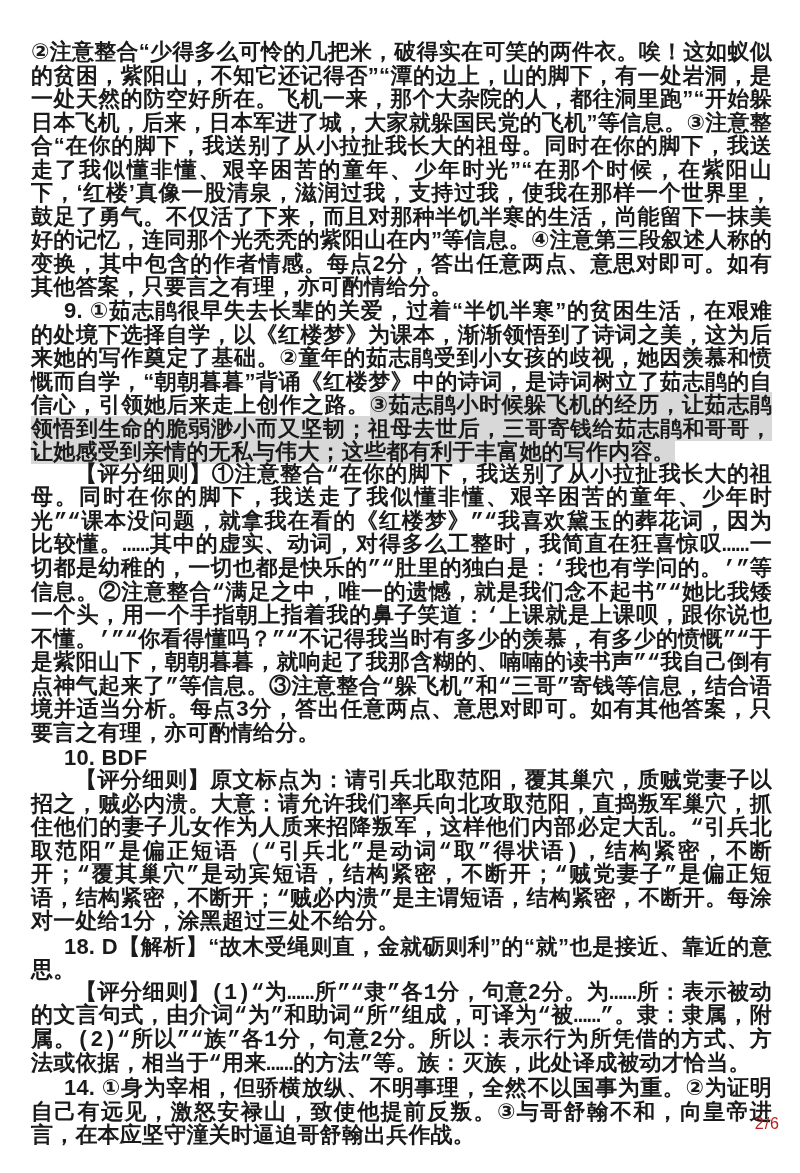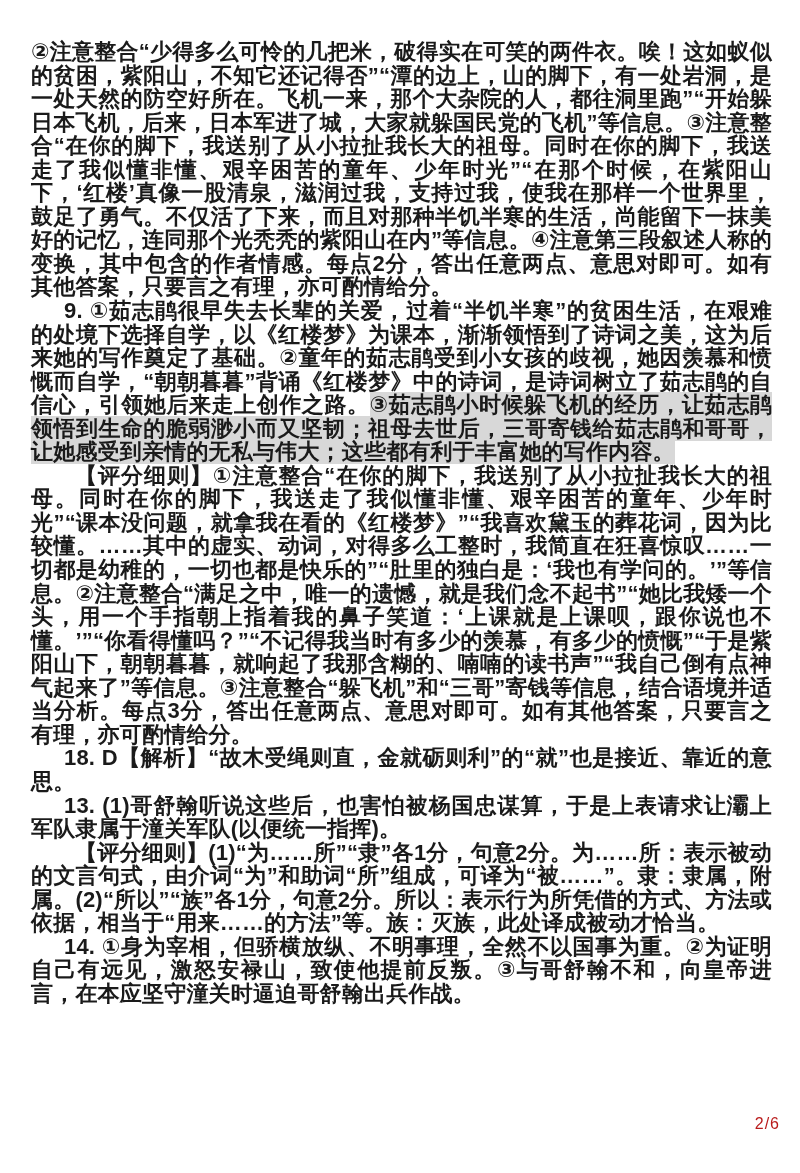--- a/index.html
+++ b/index.html
@@ -20,21 +20,21 @@
     font-size: 22px;
     line-height: 23.55px;
     font-weight: 700;
     color: #1a1a1a;
     text-align: justify;
     letter-spacing: 0.2px;
   }
   p.para { margin: 0; padding: 0; }
   p.flush  { text-indent: 0; }
   p.num    { text-indent: 1.5em; }
-  p.indent { text-indent: 2em; }
+  p.indent { text-indent: 2em; font-family: Liberation Mono, monospace; }
   .hl { background: #d8d8d8; }
   .footer {
     position: absolute;
     left: 0;
     width: 780px;
     top: 1113px;
     text-align: right;
     font-size: 16px;
     line-height: 22px;
     font-weight: 400;
@@ -43,19 +43,20 @@
   }
 </style>
 </head>
 <body>
 
 <div class="page">
   <div class="doc-body">
       <p class="para flush"><span>②注意整合“少得多么可怜的几把米，破得实在可笑的两件衣。唉！这如蚁似的贫困，紫阳山，不知它还记得否”“潭的边上，山的脚下，有一处岩洞，是一处天然的防空好所在。飞机一来，那个大杂院的人，都往洞里跑”“开始躲日本飞机，后来，日本军进了城，大家就躲国民党的飞机”等信息。③注意整合“在你的脚下，我送别了从小拉扯我长大的祖母。同时在你的脚下，我送走了我似懂非懂、艰辛困苦的童年、少年时光”“在那个时候，在紫阳山下，‘红楼’真像一股清泉，滋润过我，支持过我，使我在那样一个世界里，鼓足了勇气。不仅活了下来，而且对那种半饥半寒的生活，尚能留下一抹美好的记忆，连同那个光秃秃的紫阳山在内”等信息。④注意第三段叙述人称的变换，其中包含的作者情感。每点2分，答出任意两点、意思对即可。如有其他答案，只要言之有理，亦可酌情给分。</span></p>
       <p class="para num"><span>9. ①茹志鹃很早失去长辈的关爱，过着“半饥半寒”的贫困生活，在艰难的处境下选择自学，以《红楼梦》为课本，渐渐领悟到了诗词之美，这为后来她的写作奠定了基础。②童年的茹志鹃受到小女孩的歧视，她因羡慕和愤慨而自学，“朝朝暮暮”背诵《红楼梦》中的诗词，是诗词树立了茹志鹃的自信心，引领她后来走上创作之路。</span><span class="hl">③茹志鹃小时候躲飞机的经历，让茹志鹃领悟到生命的脆弱渺小而又坚韧；祖母去世后，三哥寄钱给茹志鹃和哥哥，让她感受到亲情的无私与伟大；这些都有利于丰富她的写作内容。</span></p>
       <p class="para indent"><span>【评分细则】①注意整合“在你的脚下，我送别了从小拉扯我长大的祖母。同时在你的脚下，我送走了我似懂非懂、艰辛困苦的童年、少年时光”“课本没问题，就拿我在看的《红楼梦》”“我喜欢黛玉的葬花词，因为比较懂。……其中的虚实、动词，对得多么工整时，我简直在狂喜惊叹……一切都是幼稚的，一切也都是快乐的”“肚里的独白是：‘我也有学问的。’”等信息。②注意整合“满足之中，唯一的遗憾，就是我们念不起书”“她比我矮一个头，用一个手指朝上指着我的鼻子笑道：‘上课就是上课呗，跟你说也不懂。’”“你看得懂吗？”“不记得我当时有多少的羡慕，有多少的愤慨”“于是紫阳山下，朝朝暮暮，就响起了我那含糊的、喃喃的读书声”“我自己倒有点神气起来了”等信息。③注意整合“躲飞机”和“三哥”寄钱等信息，结合语境并适当分析。每点3分，答出任意两点、意思对即可。如有其他答案，只要言之有理，亦可酌情给分。</span></p>
+      <p class="para num"><span>10. BDF</span></p>
+      <p class="para indent"><span>【评分细则】原文标点为：请引兵北取范阳，覆其巢穴，质贼党妻子以招之，贼必内溃。大意：请允许我们率兵向北攻取范阳，直捣叛军巢穴，抓住他们的妻子儿女作为人质来招降叛军，这样他们内部必定大乱。“引兵北取范阳”是偏正短语（“引兵北”是动词“取”得状语)，结构紧密，不断开；“覆其巢穴”是动宾短语，结构紧密，不断开；“贼党妻子”是偏正短语，结构紧密，不断开；“贼必内溃”是主谓短语，结构紧密，不断开。每涂对一处给1分，涂黑超过三处不给分。</span></p>
       <p class="para num"><span>18. D【解析】“故木受绳则直，金就砺则利”的“就”也是接近、靠近的意思。</span></p>
-      <p class="para num"><span>13. (1)哥舒翰听说这些后，也害怕被杨国忠谋算，于是上表请求让灞上军队隶属于潼关军队(以便统一指挥)。</span></p>
       <p class="para indent"><span>【评分细则】(1)“为……所”“隶”各1分，句意2分。为……所：表示被动的文言句式，由介词“为”和助词“所”组成，可译为“被……”。隶：隶属，附属。(2)“所以”“族”各1分，句意2分。所以：表示行为所凭借的方式、方法或依据，相当于“用来……的方法”等。族：灭族，此处译成被动才恰当。</span></p>
       <p class="para num"><span>14. ①身为宰相，但骄横放纵、不明事理，全然不以国事为重。②为证明自己有远见，激怒安禄山，致使他提前反叛。③与哥舒翰不和，向皇帝进言，在本应坚守潼关时逼迫哥舒翰出兵作战。</span></p>
     </div>
   <div class="footer">2/6</div>
 </div>
 
 </body></html>

